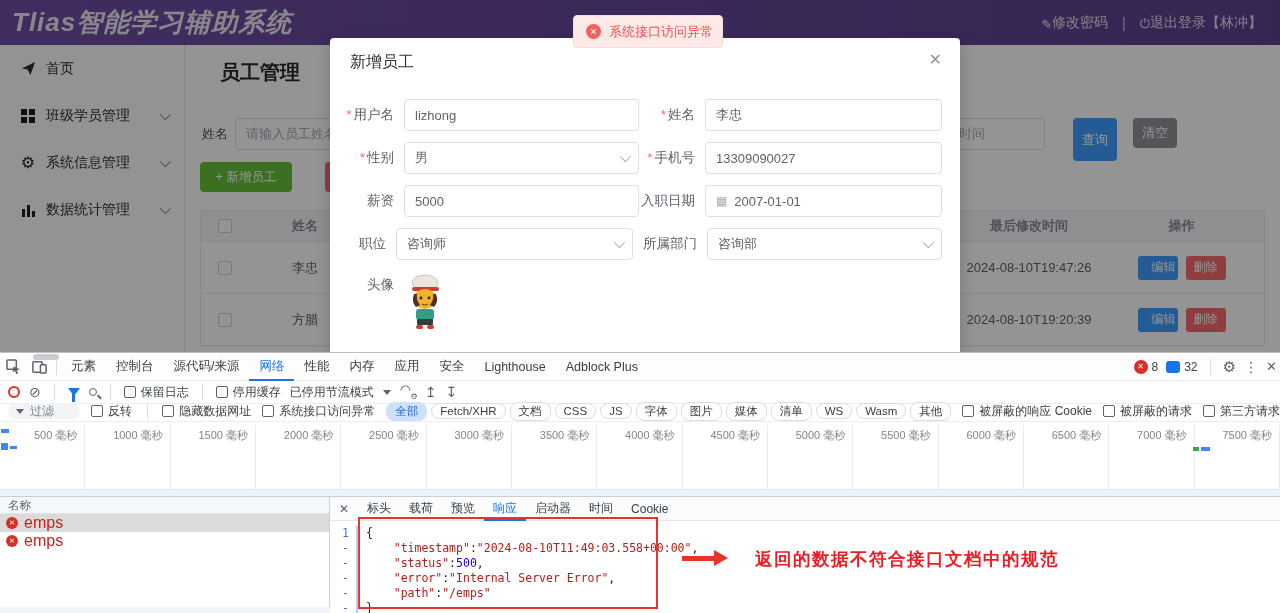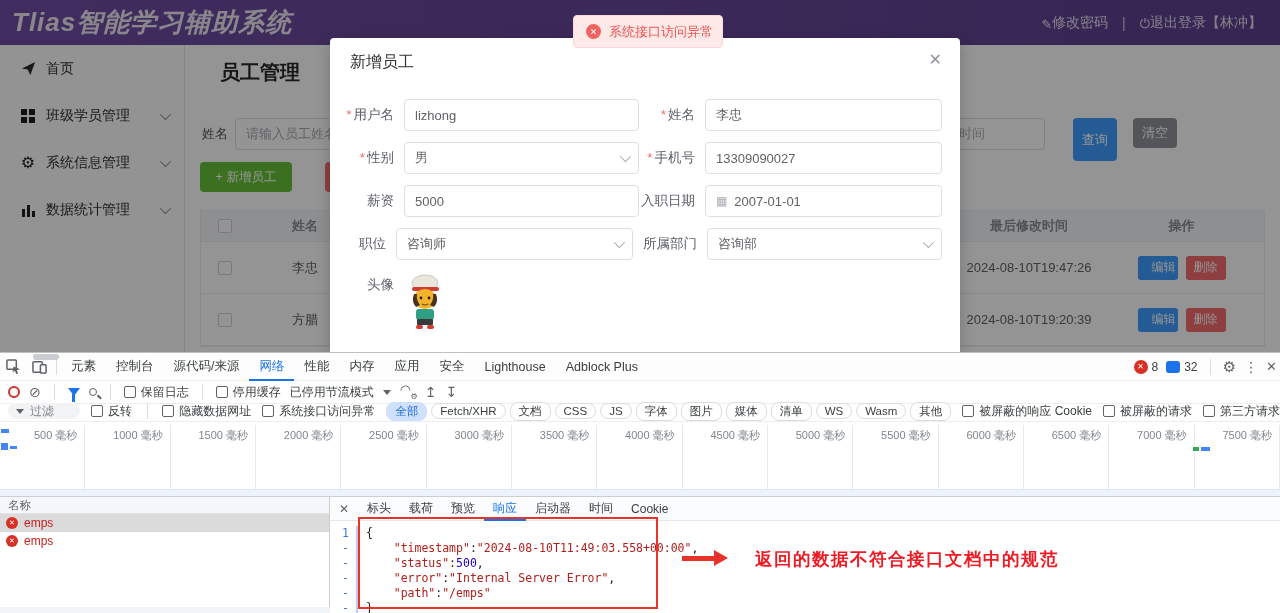--- a/index.html
+++ b/index.html
@@ -122,21 +122,21 @@
   .dt-timeline { position:absolute; left:0; top:72px; width:1280px; height:66px; display:flex; overflow:hidden; border-bottom:1px solid #e4ecf7; }
   .tick { flex:0 0 85.33px; border-right:1px solid #e9e9e9; font-size:11px; color:#80868b; text-align:right; padding:3px 7px 0 0; white-space:nowrap; overflow:hidden; }
   .tl-band { position:absolute; left:0; top:136px; width:1280px; height:7px; background:#edf3fc; border-top:1px solid #dde8f8; }
   .mark { position:absolute; }
   .m-blue { background:#4285f4; }
   .m-green { background:#34a853; }
 
   .dt-bottom { position:absolute; left:0; top:143px; width:1280px; height:118px; border-top:1px solid #cdcdcd; display:flex; }
   .req-panel { width:330px; height:118px; border-right:1px solid #cdcdcd; background:#fff; }
   .req-header { height:17px; background:#f4f7fc; border-bottom:1px solid #e4e4e4; font-size:11.5px; color:#5f6368; display:flex; align-items:center; padding-left:8px; }
-  .req-row { height:18px; display:flex; align-items:center; gap:6px; padding-left:6px; color:#c5221f; font-size:12px; cursor:pointer; }
+  .req-row { height:18px; display:flex; align-items:center; gap:6px; padding-left:6px; color:#c5221f; font-size:16px; cursor:pointer; }
   .req-row.selected { background:#dbdbdb; }
   .req-err { width:12px; height:12px; border-radius:50%; background:#d93025; color:#fff; font-size:7px; display:flex; align-items:center; justify-content:center; flex:0 0 12px; }
   .req-err::before { content:"✕"; }
 
   .resp-panel { position:relative; width:950px; height:118px; background:#fff; }
   .resp-tabbar { height:24px; display:flex; align-items:center; background:#fbfcfe; border-bottom:1px solid #e6e6e6; }
   .resp-close { padding:0 9px; color:#5f6368; font-size:12px; cursor:pointer; }
   .resp-close::before { content:"✕"; }
   .rtab { padding:0 9px; height:24px; display:flex; align-items:center; font-size:12px; color:#3c4043; cursor:pointer; }
   .rtab.active { color:#1a73e8; box-shadow:inset 0 -2px 0 #1a73e8; }

